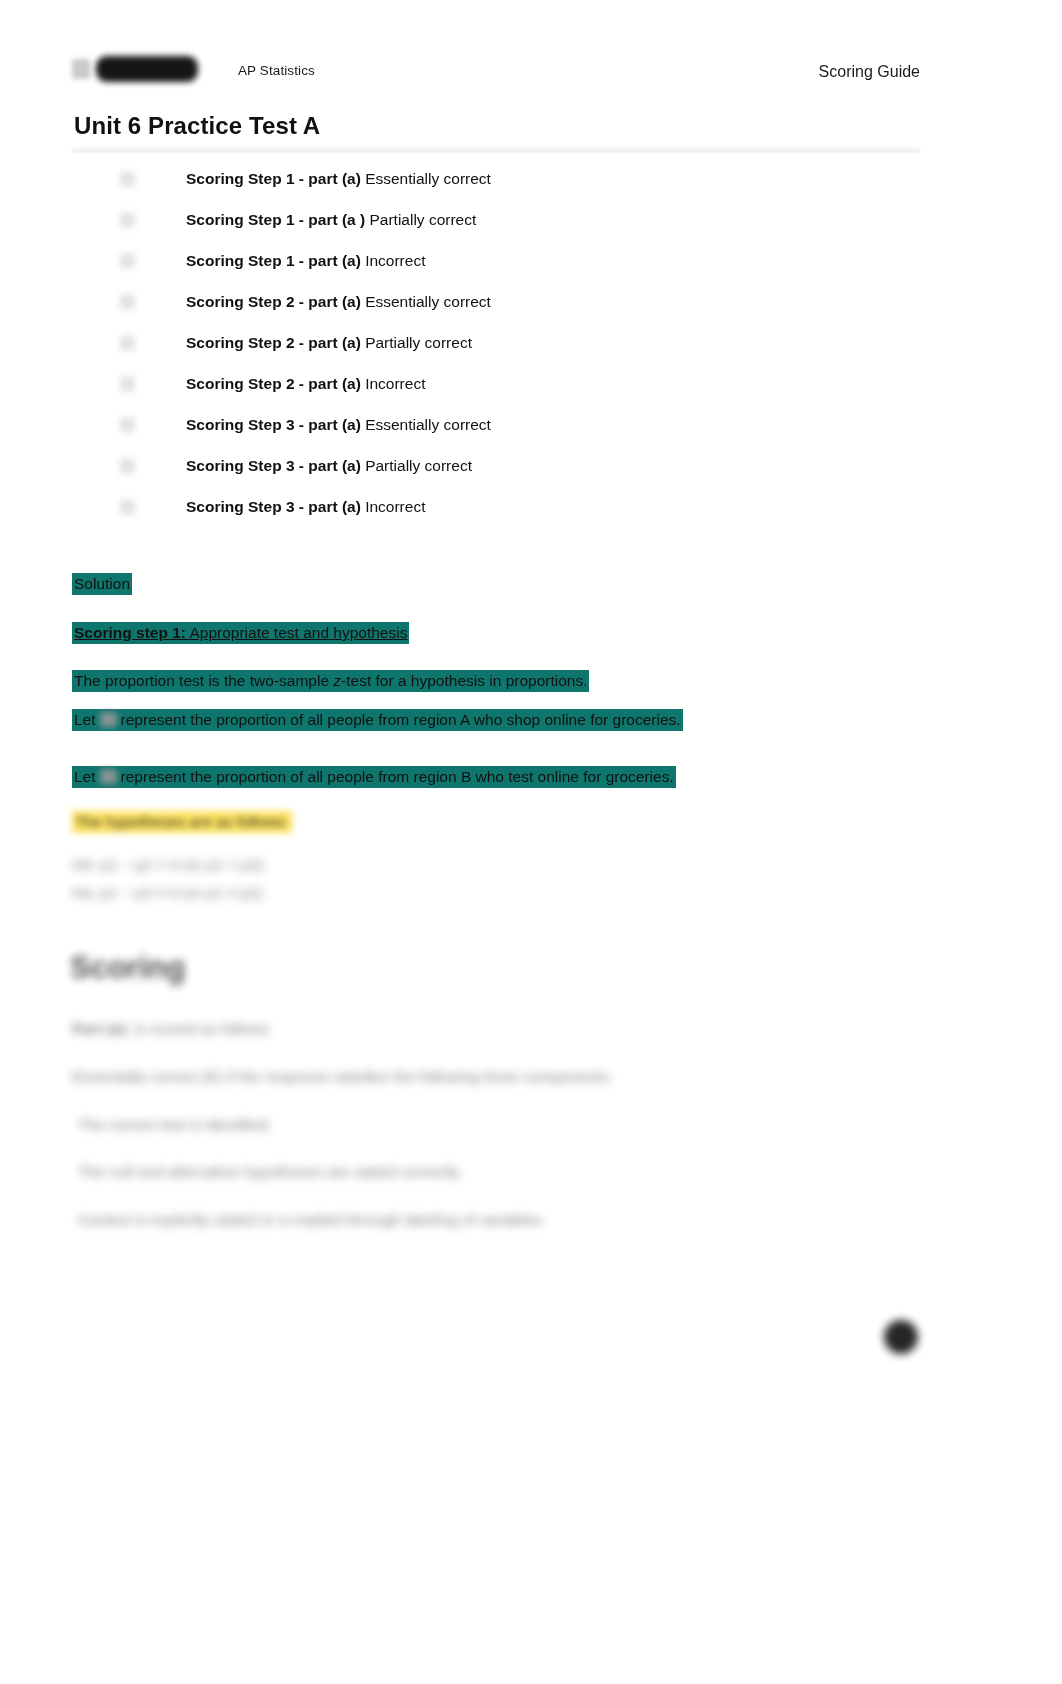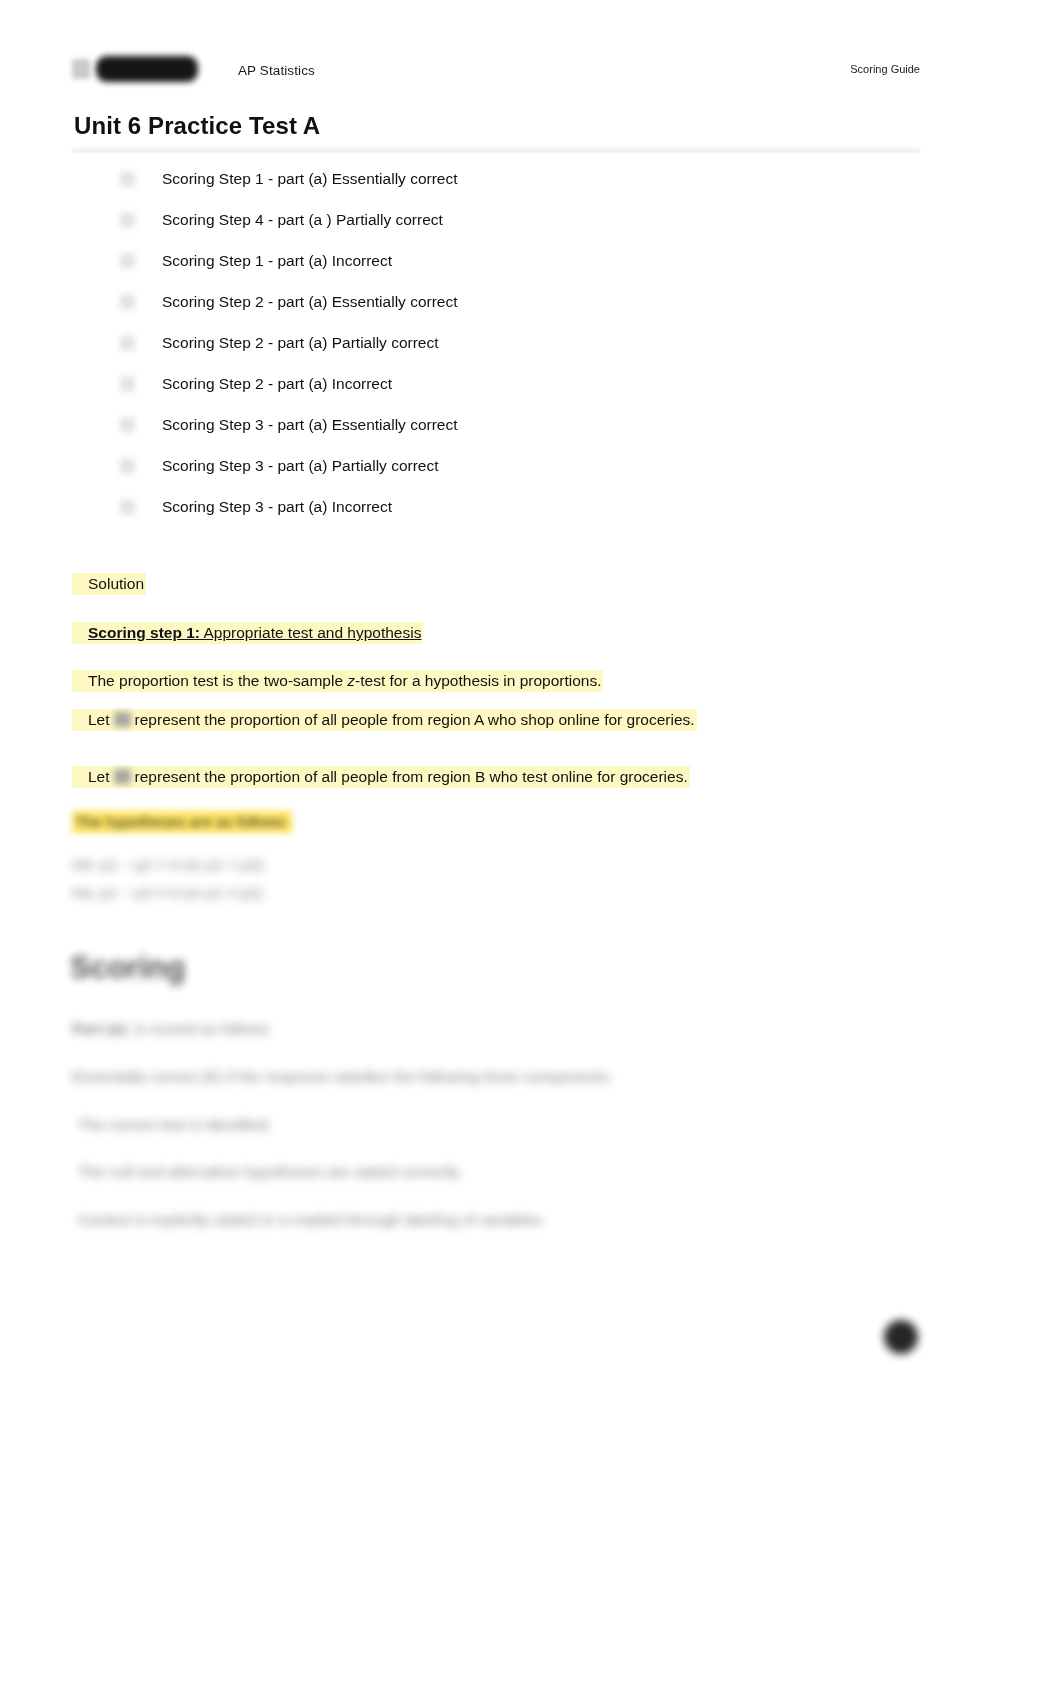--- a/index.html
+++ b/index.html
@@ -54,21 +54,21 @@
     position: absolute;
     left: 238px; top: 7px;
     font-size: 13.5px;
     color: #1a1a1a;
     letter-spacing: .1px;
     white-space: nowrap;
   }
   .header-right {
     position: absolute;
     right: 142px; top: 7px;
-    font-size: 11px;
+    font-size: 16px;
     color: #1a1a1a;
     white-space: nowrap;
   }
 
   
   .doc-title {
     position: absolute;
     left: 74px; top: 112px;
     font-size: 24px;
     font-weight: bold;
@@ -107,34 +107,35 @@
     border-radius: 2px;
     filter: blur(3.0px);
   }
   .option-text {
     margin-left: 44px;
     font-size: 15.5px;
     color: #111;
     white-space: nowrap;
   }
   .option-text .strong {
-    font-weight: normal;
+    font-weight: bold;
+    margin-left: 24px;
   }
 
   
   .solution {
     position: absolute;
     left: 0; top: 568px;
     width: 1062px;
   }
   .hl {
-    background: #fef9c3;
+    background: #0f766e;
     box-decoration-break: clone;
     -webkit-box-decoration-break: clone;
-    padding: 2px 2px 3px 16px;
+    padding: 2px 2px 3px 2px;
   }
   .sol-line {
     position: absolute;
     left: 72px;
     font-size: 15.5px;
     color: #111;
     white-space: nowrap;
     line-height: 1.25;
   }
   .sol-bold { font-weight: bold; }
@@ -208,21 +209,21 @@
 
   <div class="option-list">
 
     <div class="option-row">
       <span class="option-box"></span>
       <span class="option-text"><span class="strong">Scoring Step 1 - part (a)</span> <span>Essentially correct</span></span>
     </div>
 
     <div class="option-row">
       <span class="option-box"></span>
-      <span class="option-text"><span class="strong">Scoring Step 4 - part (a )</span> <span>Partially correct</span></span>
+      <span class="option-text"><span class="strong">Scoring Step 1 - part (a )</span> <span>Partially correct</span></span>
     </div>
 
     <div class="option-row">
       <span class="option-box"></span>
       <span class="option-text"><span class="strong">Scoring Step 1 - part (a)</span> <span>Incorrect</span></span>
     </div>
 
     <div class="option-row">
       <span class="option-box"></span>
       <span class="option-text"><span class="strong">Scoring Step 2 - part (a)</span> <span>Essentially correct</span></span>

